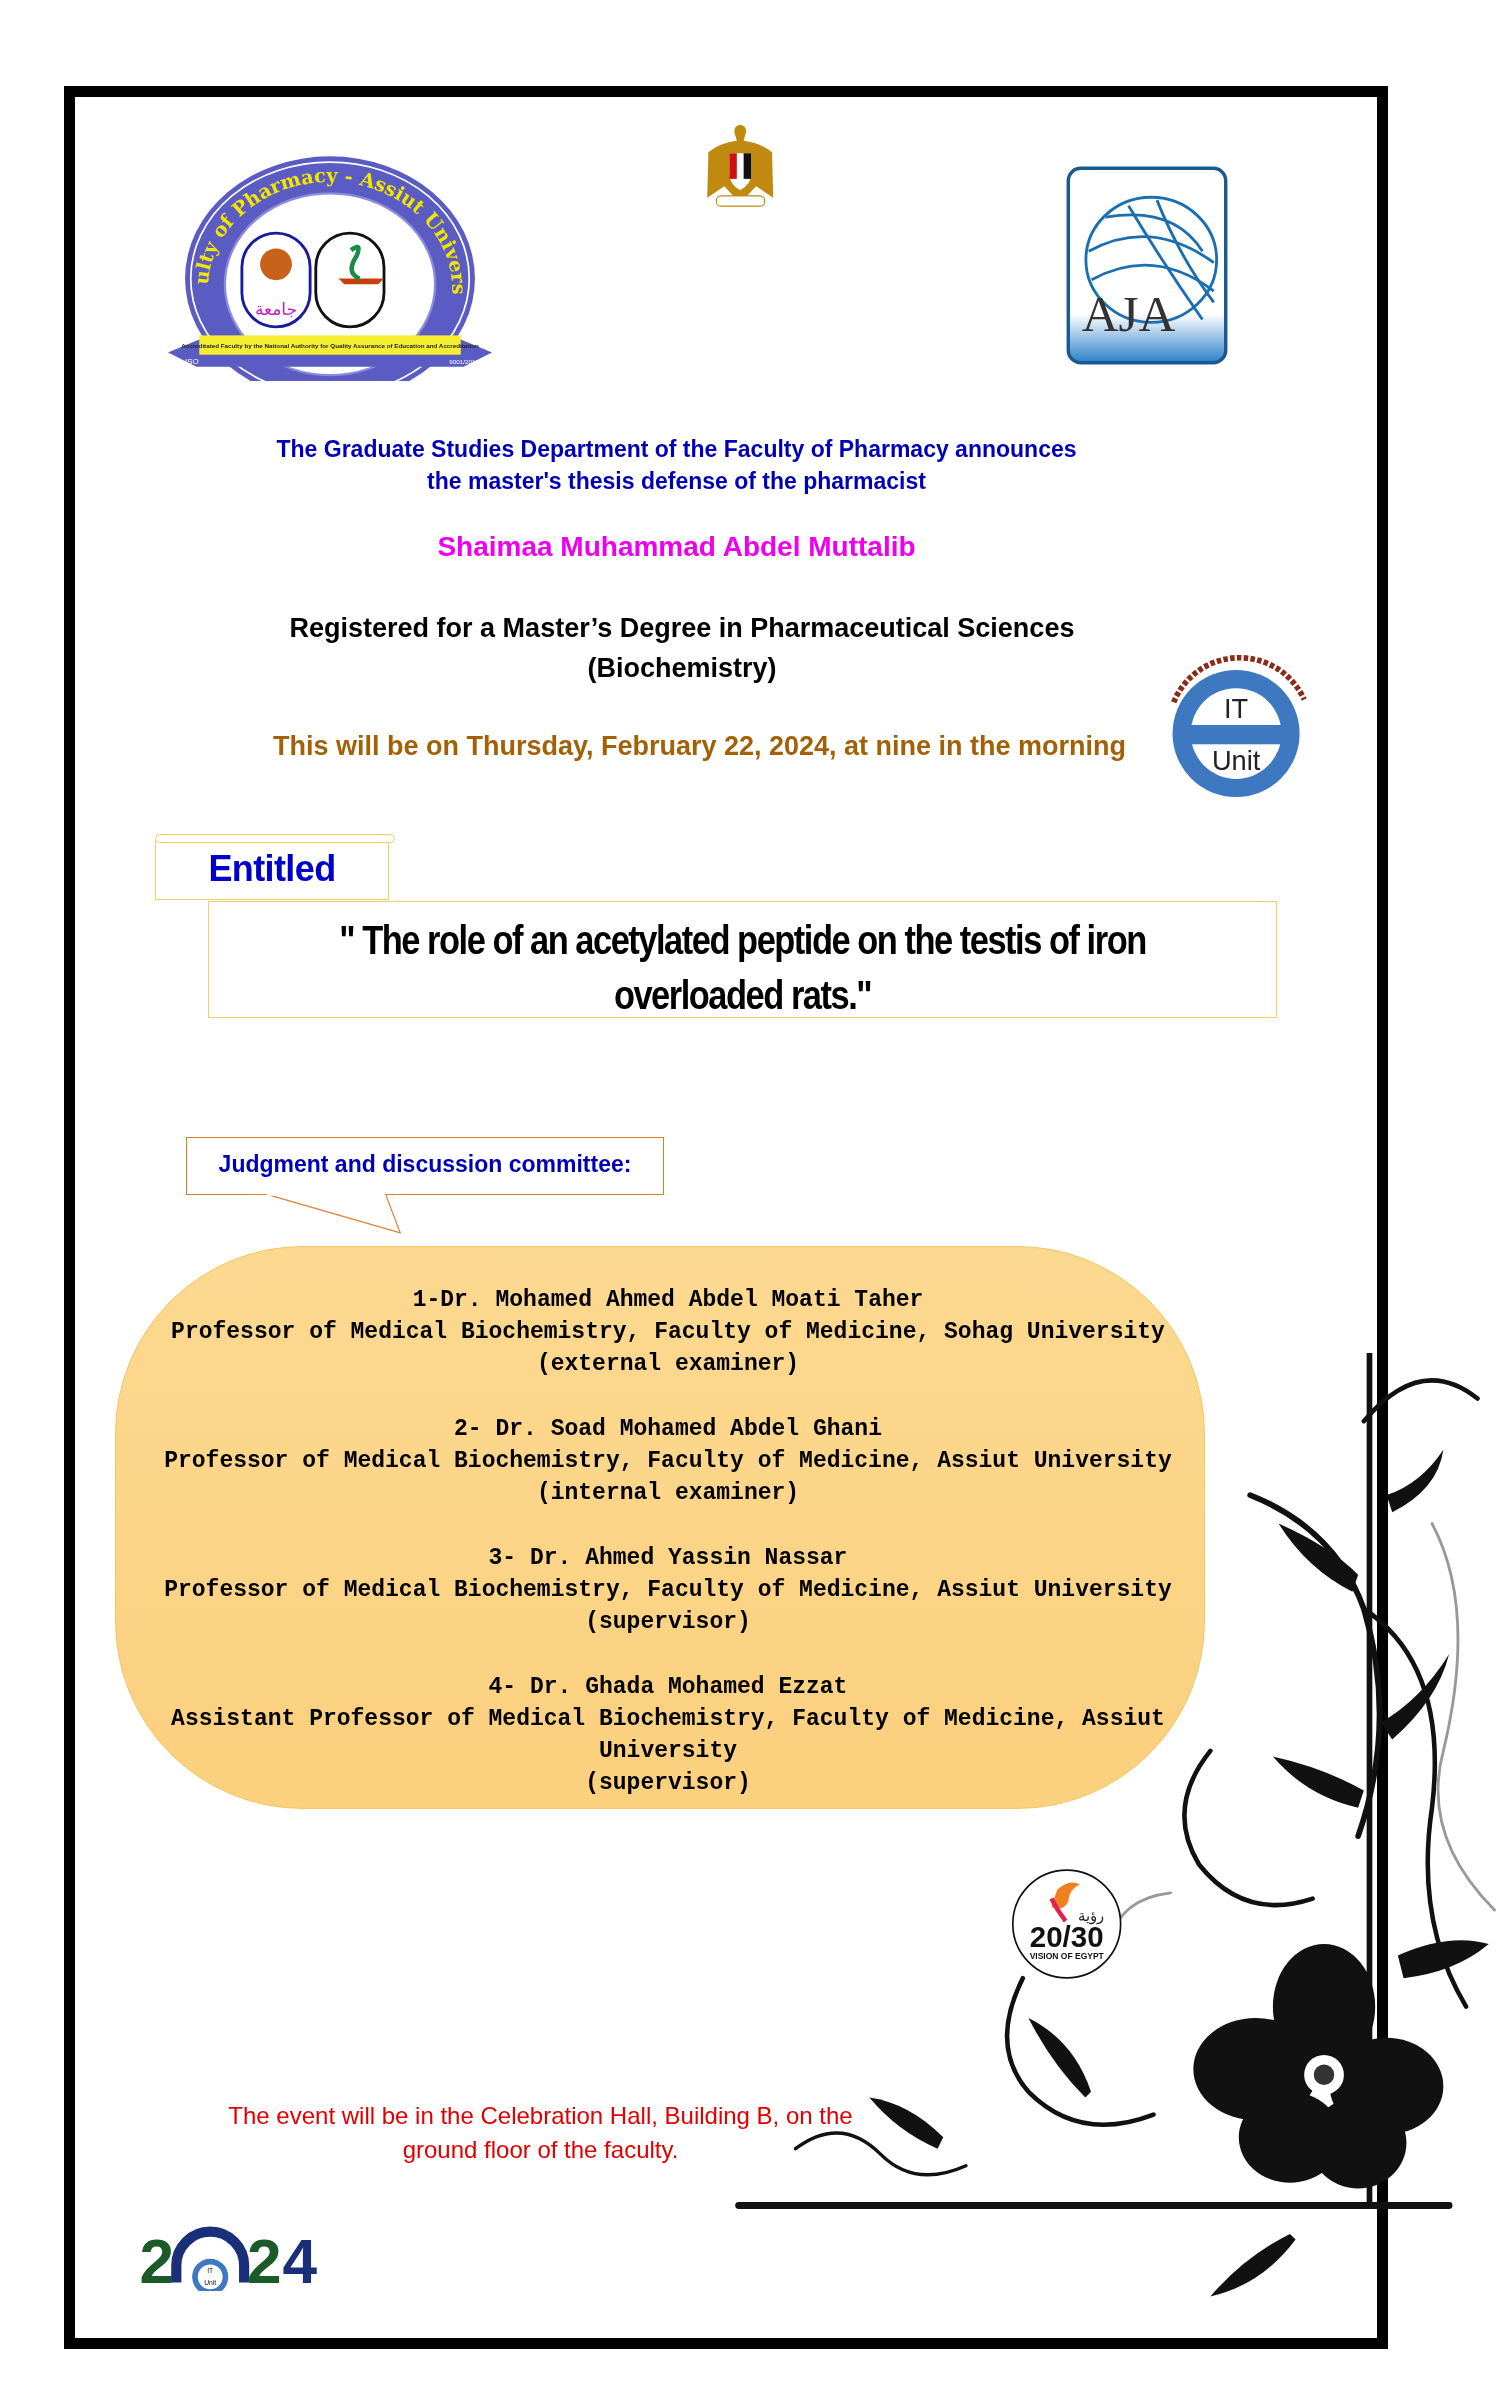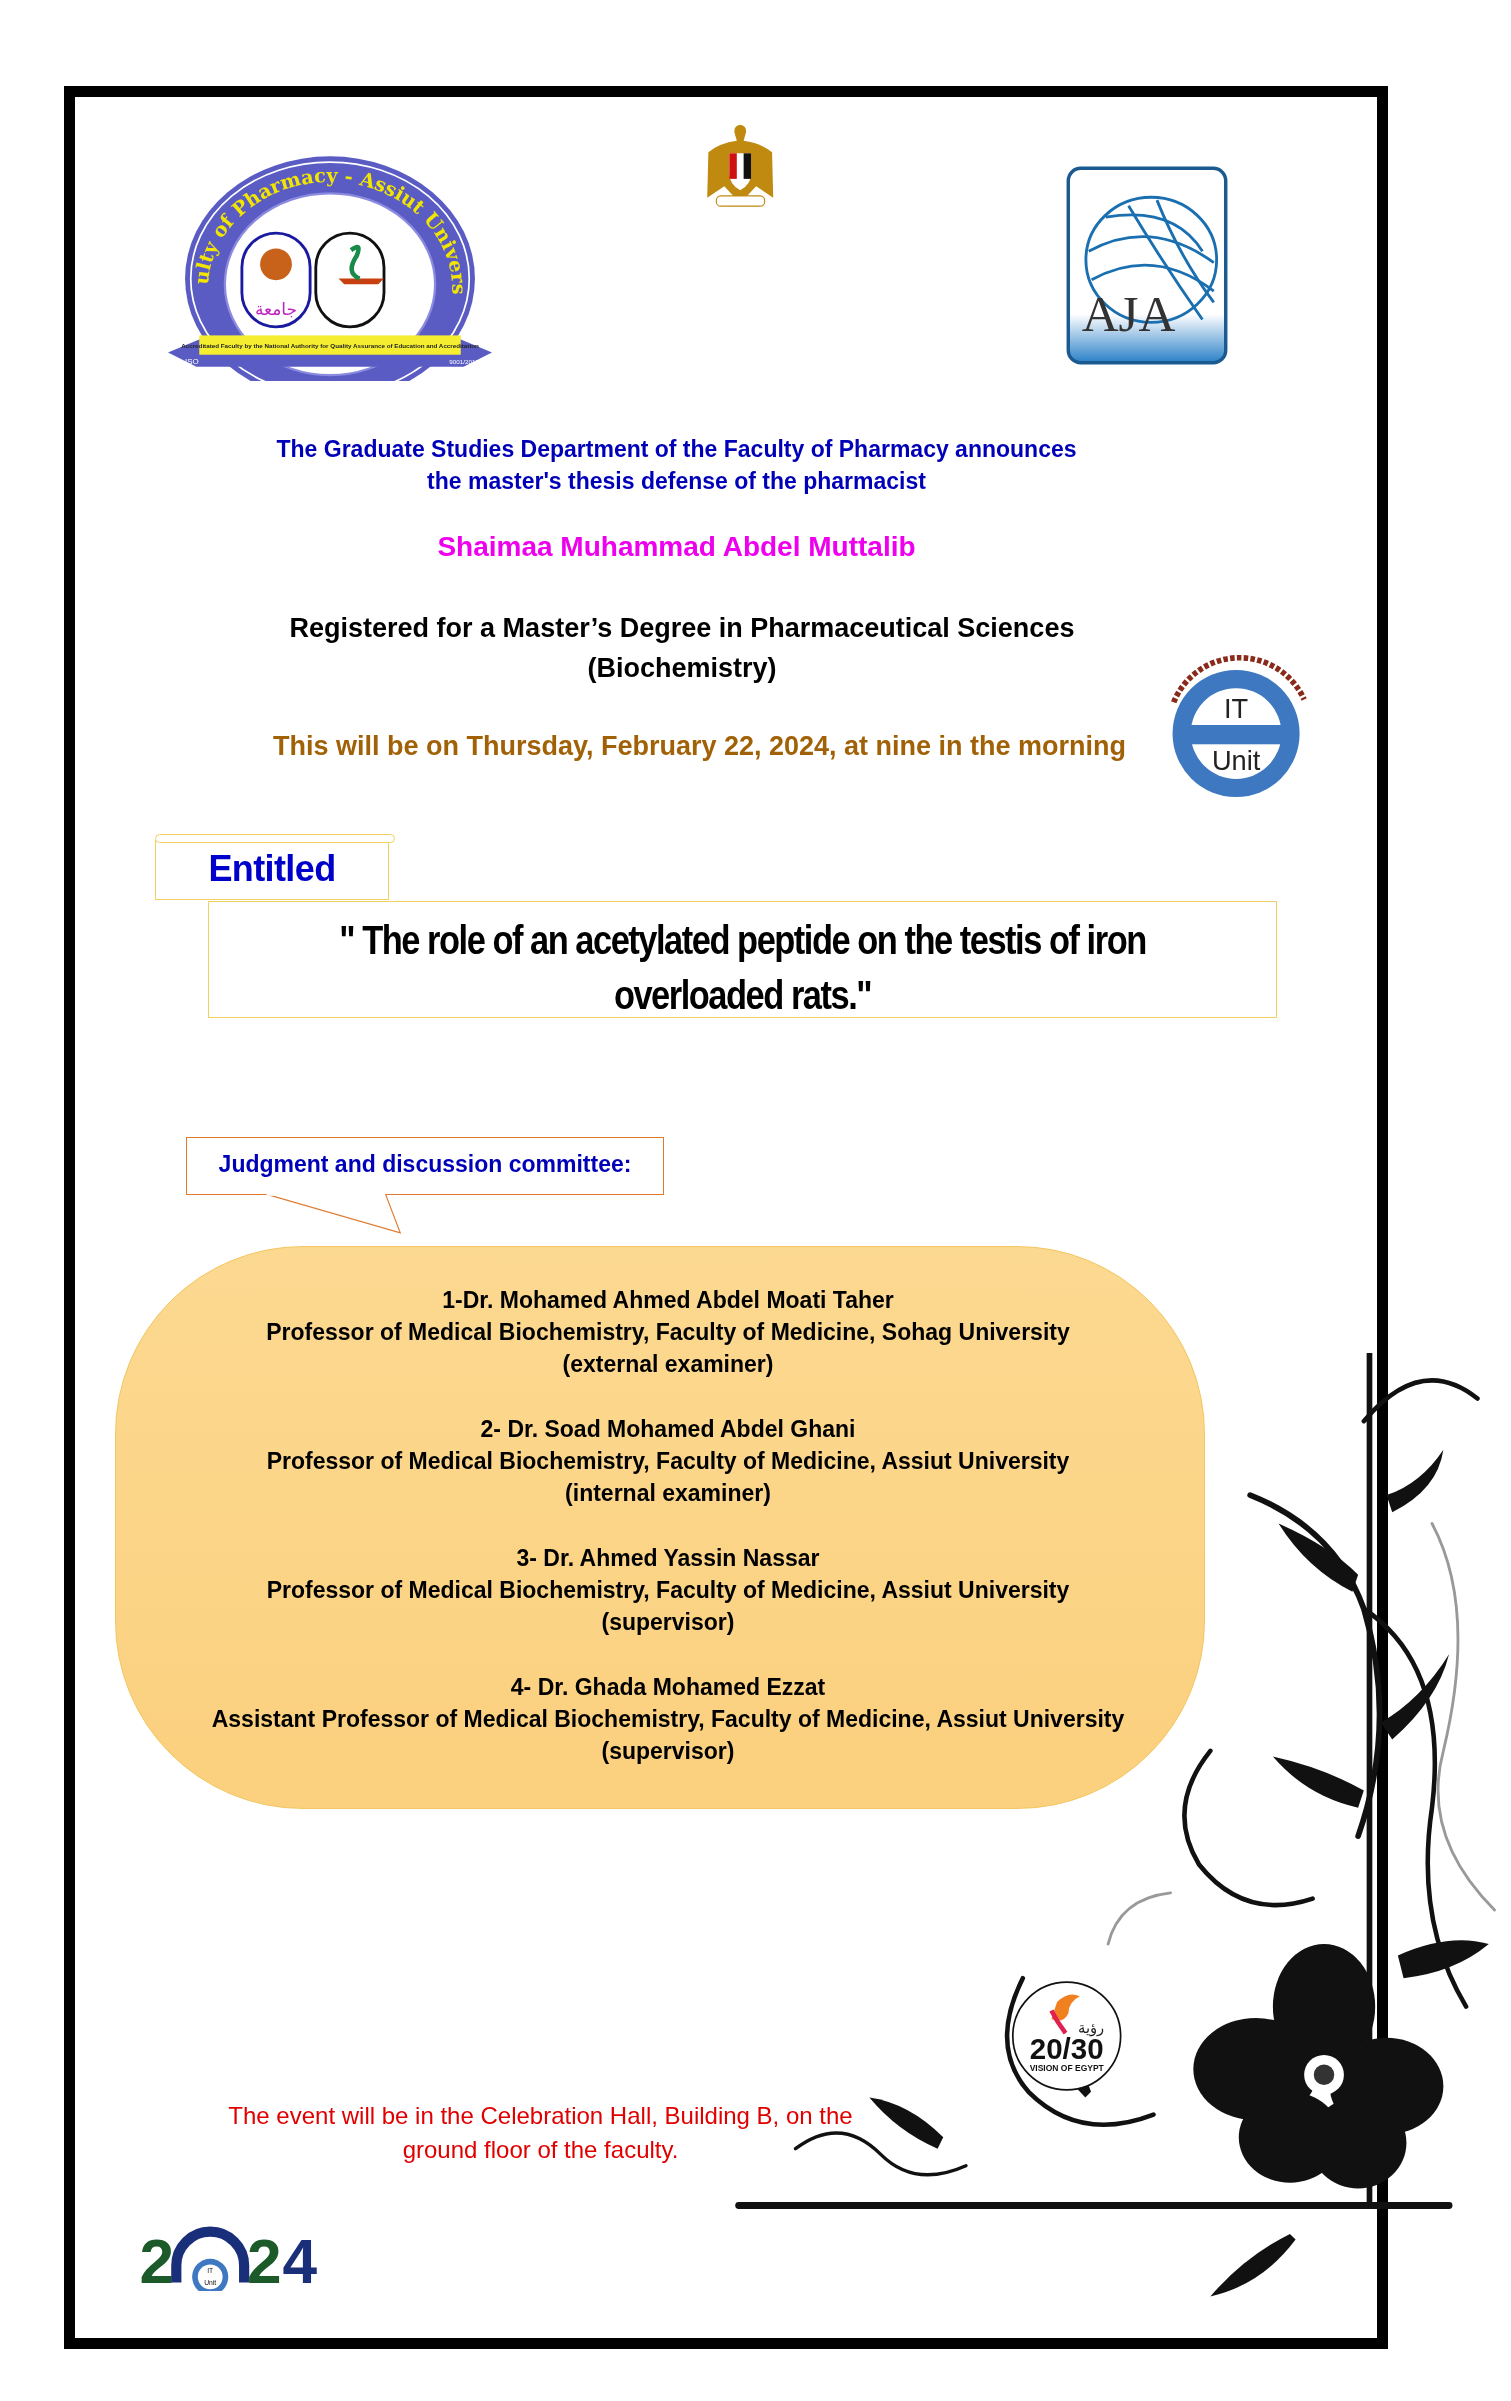--- a/index.html
+++ b/index.html
@@ -7,21 +7,21 @@
          font-family:"Liberation Sans", "DejaVu Sans", sans-serif; }
   .abs { position:absolute; }
   .frame { position:absolute; left:64px; top:86px; width:1302px; height:2241px;
            border:11.4px solid #000; box-sizing:content-box; }
   .center-text { text-align:center; font-weight:bold; }
   
   .logo-pharmacy { left:168px; top:142px; width:324px; height:239px; }
   .logo-eagle { left:702px; top:122px; width:77px; height:91px; }
   .logo-aja { left:1066px; top:166px; width:162px; height:163px; }
   .logo-it { left:1151px; top:648px; width:173px; height:154px; }
-  .logo-vision { left:1006px; top:1979px; width:122px; height:114px; }
+  .logo-vision { left:1006px; top:1867px; width:122px; height:114px; }
   .logo-2024 { left:136px; top:2226px; width:188px; height:65px; }
 
   .announce { left:216px; top:433px; width:921px; color:#0000b8; font-size:23px; line-height:32px; }
   .candidate { left:216px; top:529px; width:921px; color:#ee00ee; font-size:28px; line-height:36px; }
   .degree { left:216px; top:608px; width:932px; color:#000; font-size:27px; line-height:40px; }
   .date { left:171px; top:728px; width:1057px; color:#a16207; font-size:27px; line-height:36px; }
 
   .entitled-box { left:155px; top:816px; width:234px; height:60px; border:1.1px solid #f0d060;
                   box-sizing:border-box; background:#fff;margin-top:24px; }
   .entitled-roll-top { position:absolute; left:-1.1px; top:-6.8px; width:240px; height:9px;
@@ -35,21 +35,21 @@
 
   .committee-callout { left:186px; top:1137px; width:478px; height:58px; border:1.1px solid #e07a30;
                        box-sizing:border-box; background:#fff; }
   .committee-label { position:absolute; left:0; right:0; top:12.5px; text-align:center; color:#0000b8;
                      font-size:23px; font-weight:bold; }
   .callout-tail { left:171px; top:1194px; width:256px; height:40px; }
 
   .committee-panel { left:115px; top:1246px; width:1090px; height:563px; border-radius:188px;
                      background:linear-gradient(#fcd991, #fbd07e); border:1.1px solid #f3c660; box-sizing:border-box; }
   .member { text-align:center; color:#000; font-weight:bold; font-size:23px; line-height:32px; margin-bottom:33px; }
-  .members { position:absolute; left:16px; right:0; top:37px; }
+  .members { position:absolute; left:16px; right:0; top:37px;font-family:Liberation Mono, monospace; }
 
   .venue { left:171px; top:2086px; width:739px; color:#e00000; font-size:24px; line-height:34px; text-align:center;margin-top:13px; }
   .ornament { left:625px; top:1353px; width:886px; height:1048px; }
 </style>
 </head>
 <body>
 
 <div class="frame"></div>
 
 <div class="abs logo-pharmacy">

